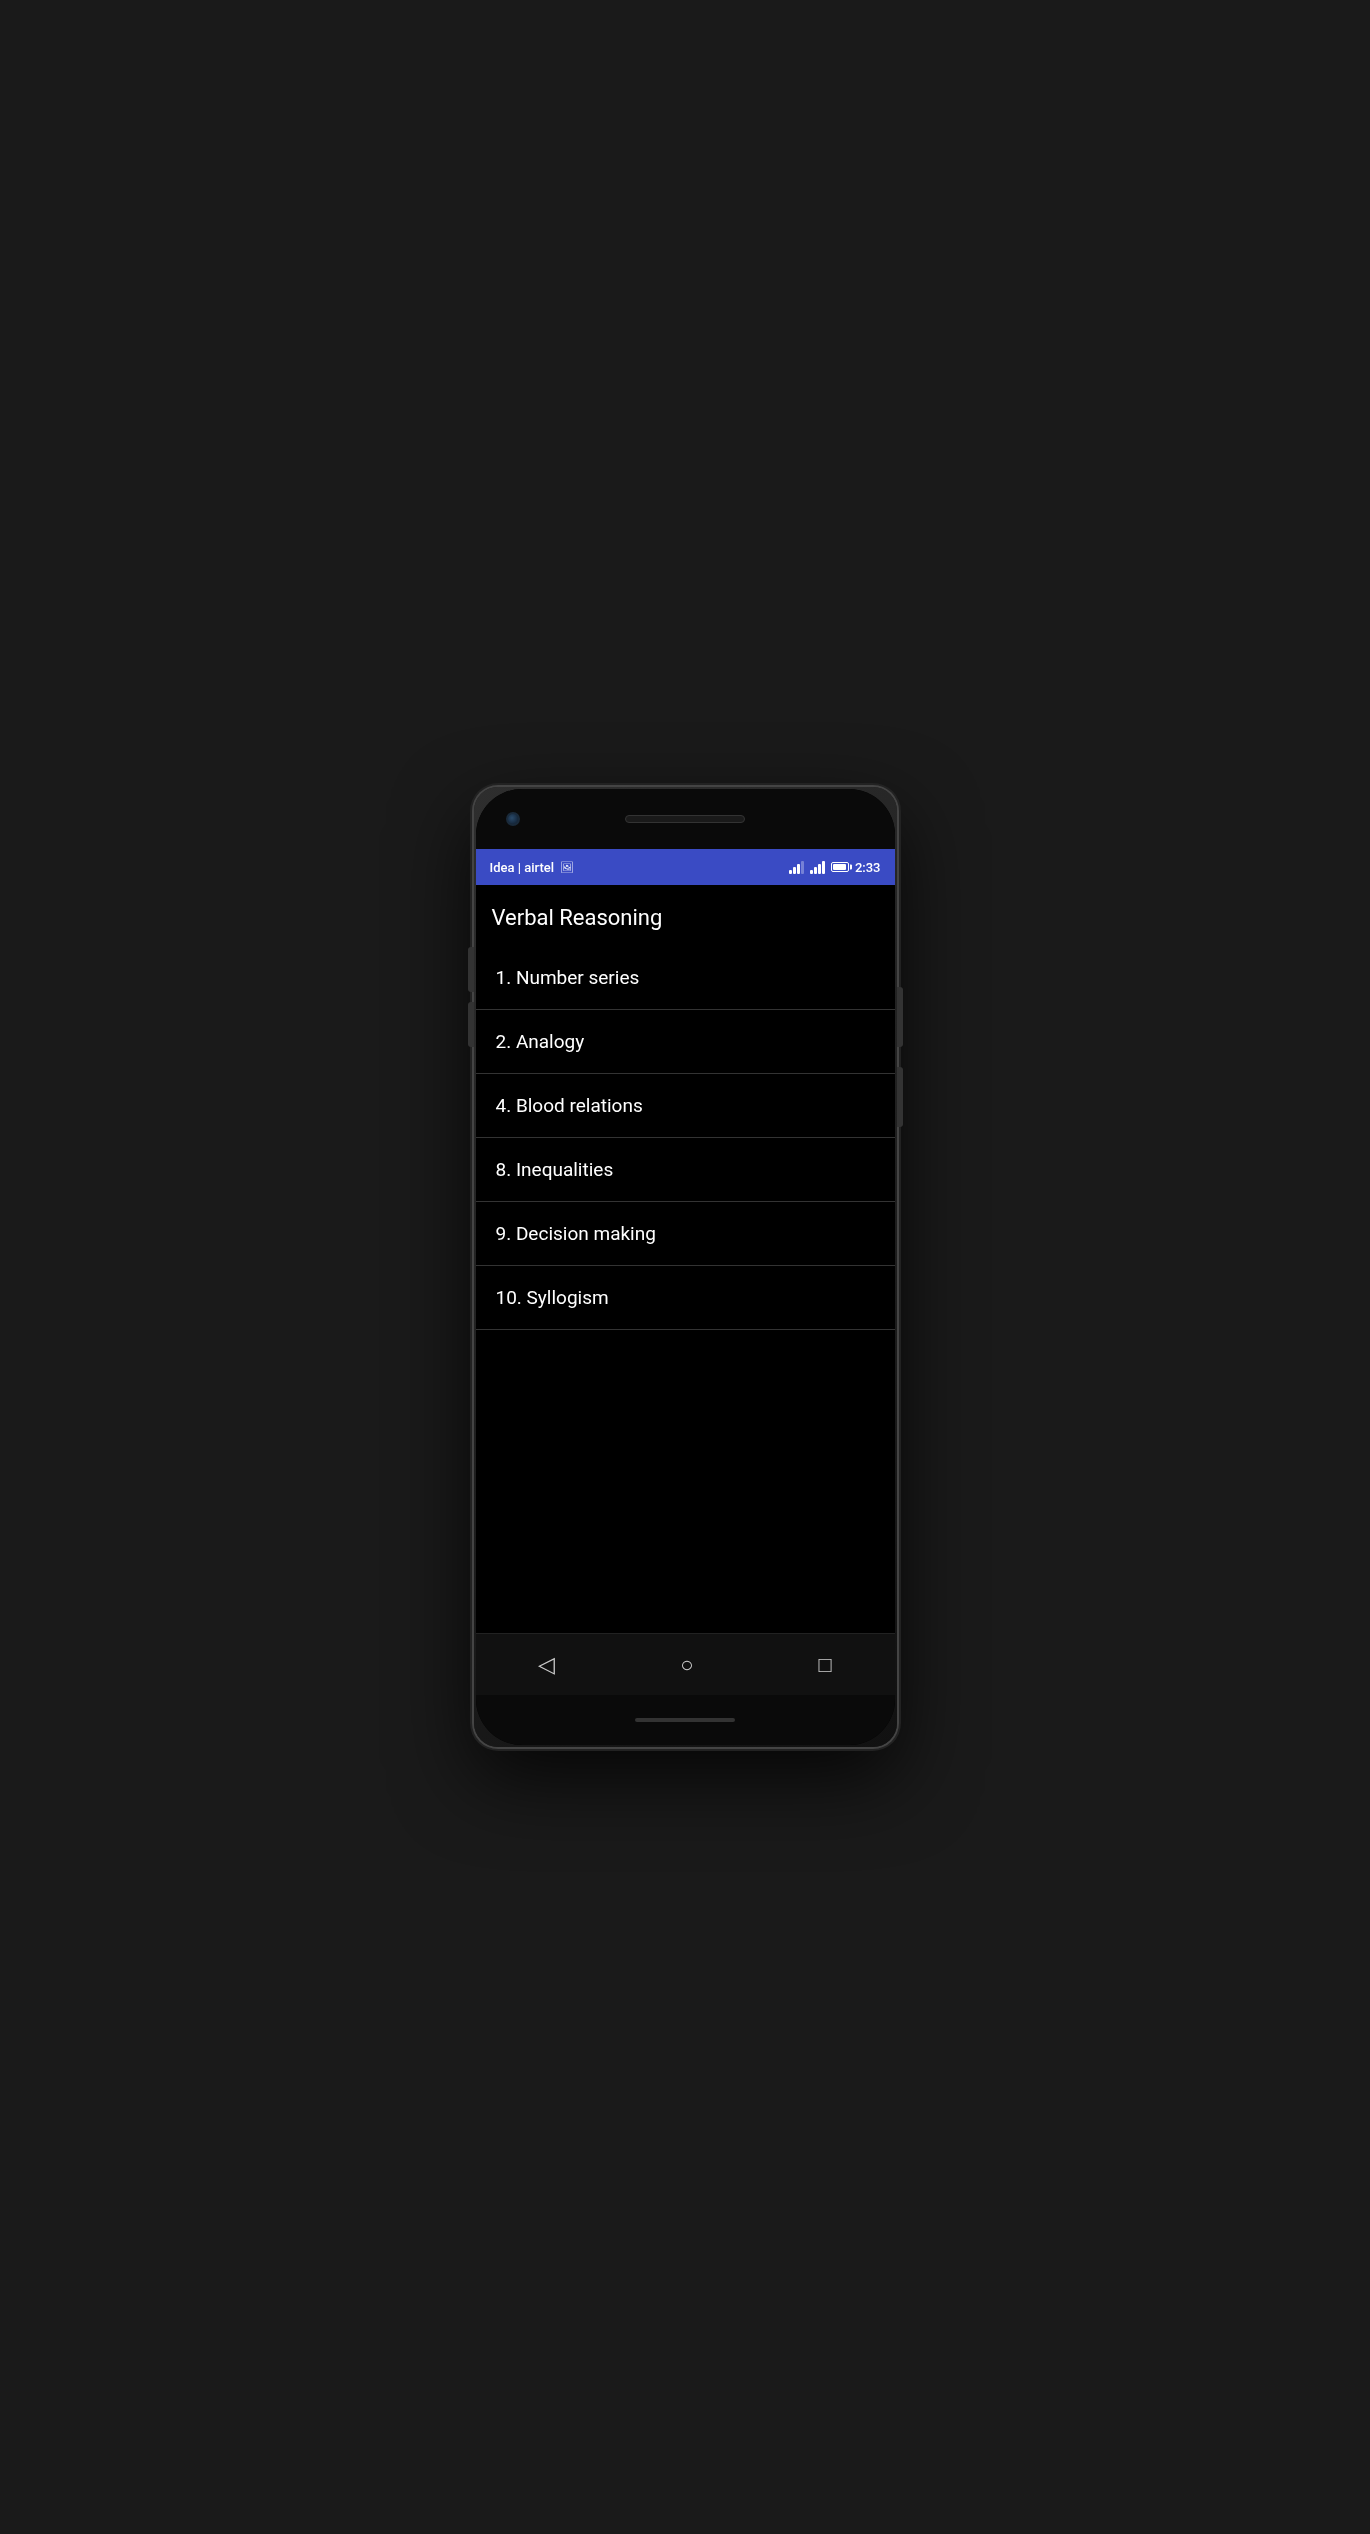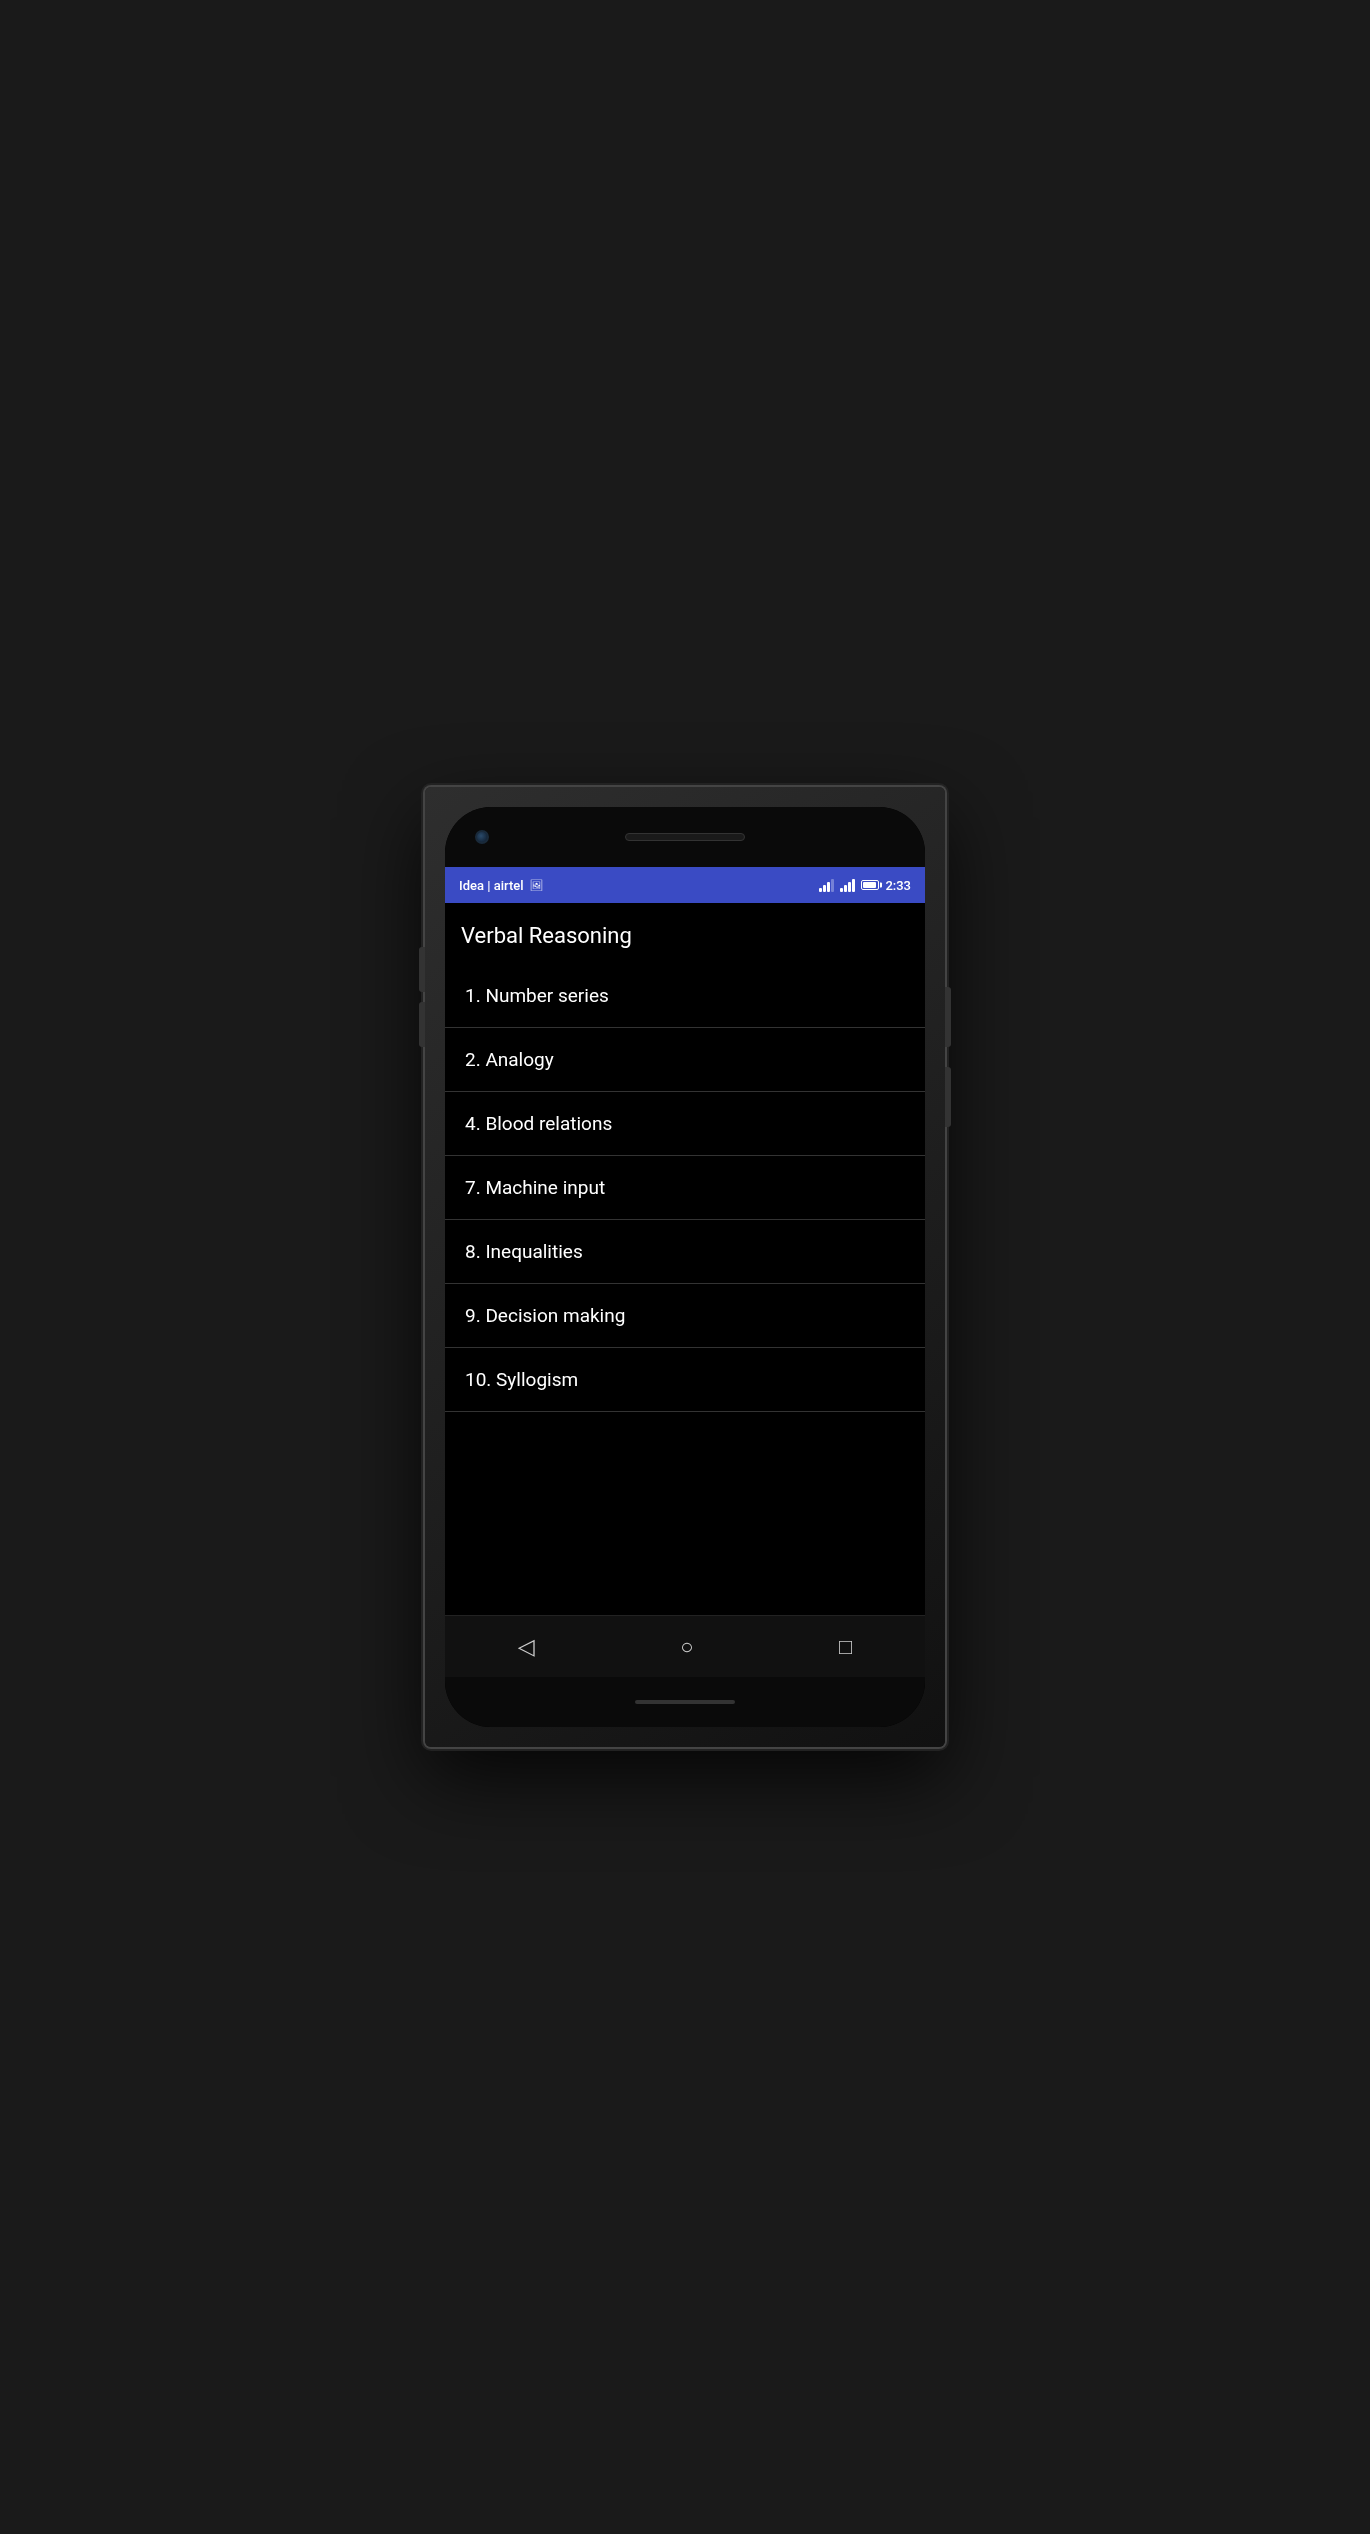--- a/index.html
+++ b/index.html
@@ -7,25 +7,25 @@
     body {
       background: #1a1a1a;
       display: flex;
       justify-content: center;
       align-items: center;
       min-height: 100vh;
       font-family: 'Roboto', Arial, sans-serif;
     }
 
     .phone-outer {
-      width: 520px;
+      width: 423px;
       height: 960px;
       background: linear-gradient(145deg, #2e2e2e, #111);
-      border-radius: 6px;
-      padding: 20px;
+      border-radius: 24px;
+      padding: 2px;
       box-shadow:
         0 0 0 2px #444,
         0 0 0 4px #222,
         0 30px 80px rgba(0,0,0,0.8);
       position: relative;
     }
 
     
     .phone-outer::before {
       content: '';
@@ -317,23 +317,20 @@
         <div class="menu-item">
           <span>1. Number series</span>
         </div>
         <div class="menu-item">
           <span>2. Analogy</span>
         </div>
         <div class="menu-item">
           <span>4. Blood relations</span>
         </div>
         <div class="menu-item">
-          <span>7. Machine input</span>
-        </div>
-        <div class="menu-item">
           <span>8. Inequalities</span>
         </div>
         <div class="menu-item">
           <span>9. Decision making</span>
         </div>
         <div class="menu-item">
           <span>10. Syllogism</span>
         </div>
 
         <div class="menu-item-partial">

